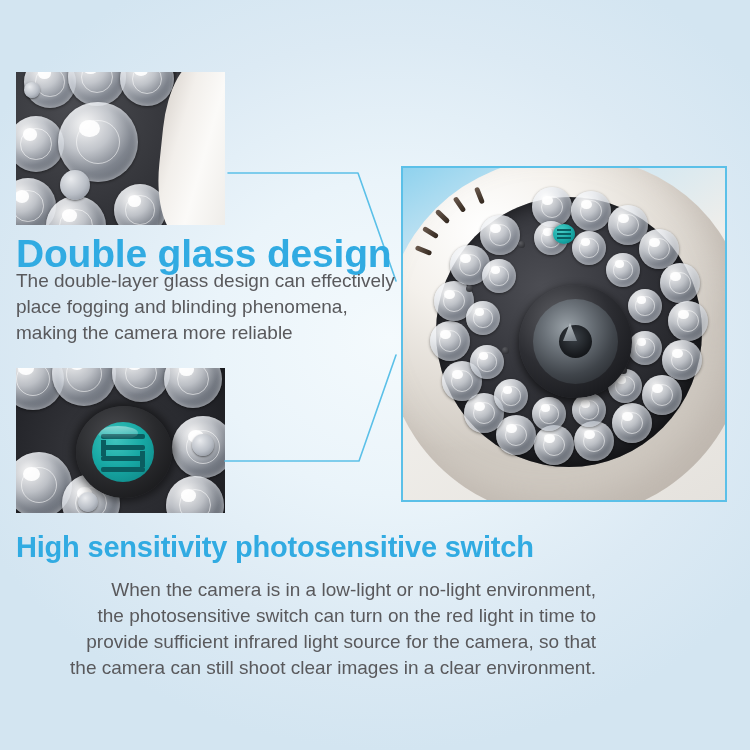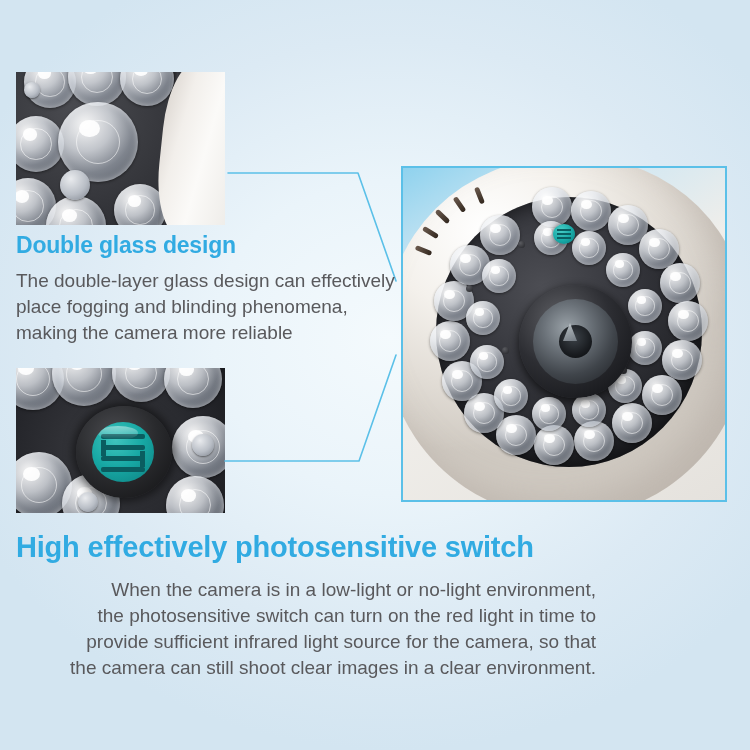--- a/index.html
+++ b/index.html
@@ -174,21 +174,21 @@
   #connectors { position:absolute; left:0; top:0; width:750px; height:750px; pointer-events:none; }
 
   
   .headline {
     position:absolute;
     color:#31ABE2;
     font-weight:bold;
     letter-spacing:-.2px;
     white-space:nowrap;
   }
-  #headline-1 { left:16px; top:232px; font-size:23px; }
+  #headline-1 { left:16px; top:232px; font-size:39px; }
   #headline-2 { left:16px; top:531px; font-size:29px; }
 
   .body-copy {
     position:absolute;
     color:#59595c;
     font-size:19px;
     line-height:26px;
     white-space:pre-line;
   }
   #body-1 { left:16px; top:268px; width:420px; }
@@ -307,19 +307,19 @@
   <svg id="connectors" viewBox="0 0 750 750" width="750" height="750">
     <polyline points="228,173 358,173 396,281" fill="none" stroke="#5BC0E8" stroke-width="1.6" stroke-linejoin="round" stroke-linecap="round"></polyline>
     <polyline points="225,461 359,461 396,355" fill="none" stroke="#5BC0E8" stroke-width="1.6" stroke-linejoin="round" stroke-linecap="round"></polyline>
   </svg>
 
   <div class="headline" id="headline-1">Double glass design</div>
   <div class="body-copy" id="body-1">The double-layer glass design can effectively
 place fogging and blinding phenomena,
 making the camera more reliable</div>
 
-  <div class="headline" id="headline-2">High effectively photosensitive switch</div>
+  <div class="headline" id="headline-2">High sensitivity photosensitive switch</div>
   <div class="body-copy" id="body-2">When the camera is in a low-light or no-light environment,
 the photosensitive switch can turn on the red light in time to
 provide sufficient infrared light source for the camera, so that
 the camera can still shoot clear images in a clear environment.</div>
 
 </div>
 
 </body></html>

